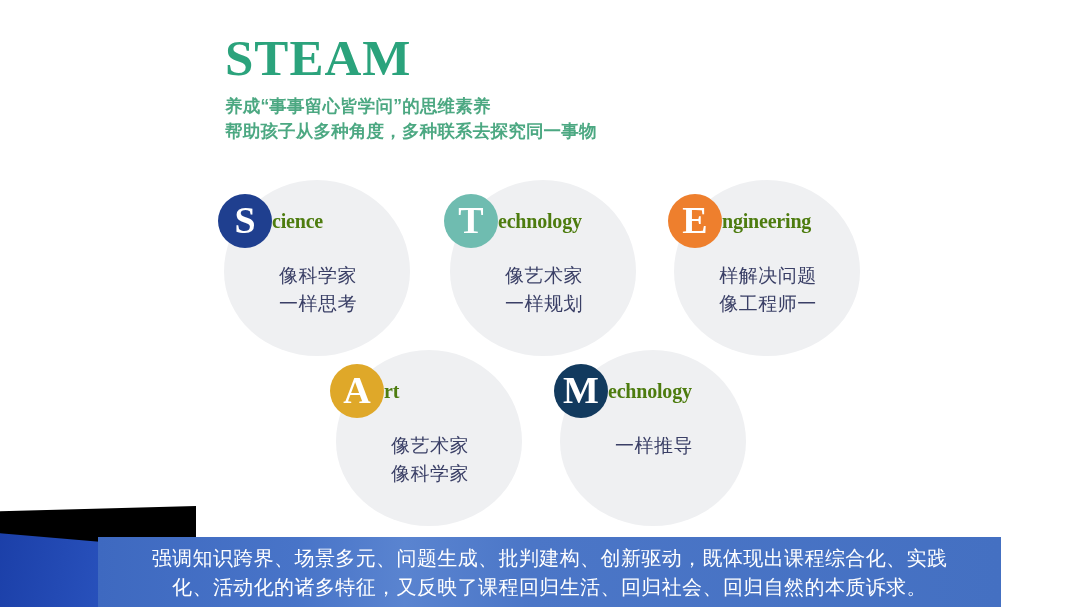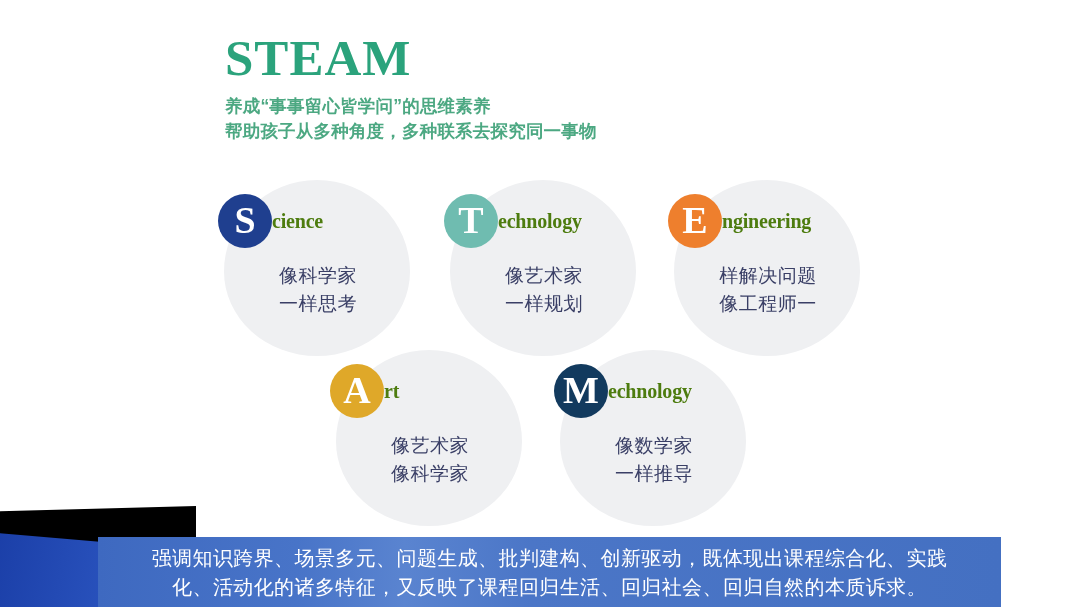--- a/index.html
+++ b/index.html
@@ -132,21 +132,20 @@
       <div>像艺术家</div>
       <div>像科学家</div>
     </div>
   </div>
 
   <div class="pillar" id="p-mathematics">
     <div class="blob"></div>
     <div class="badge" style="background-color: rgb(18, 58, 94);">M</div>
     <div class="word">echnology</div>
     <div class="desc">
-      <div>像数学家</div>
       <div>一样推导</div>
     </div>
   </div>
 
   <div class="wedge-blue"></div>
   <div class="wedge-black"></div>
 
   <div class="caption-bar">
     <div class="caption-text">
       <div>强调知识跨界、场景多元、问题生成、批判建构、创新驱动，既体现出课程综合化、实践</div>

